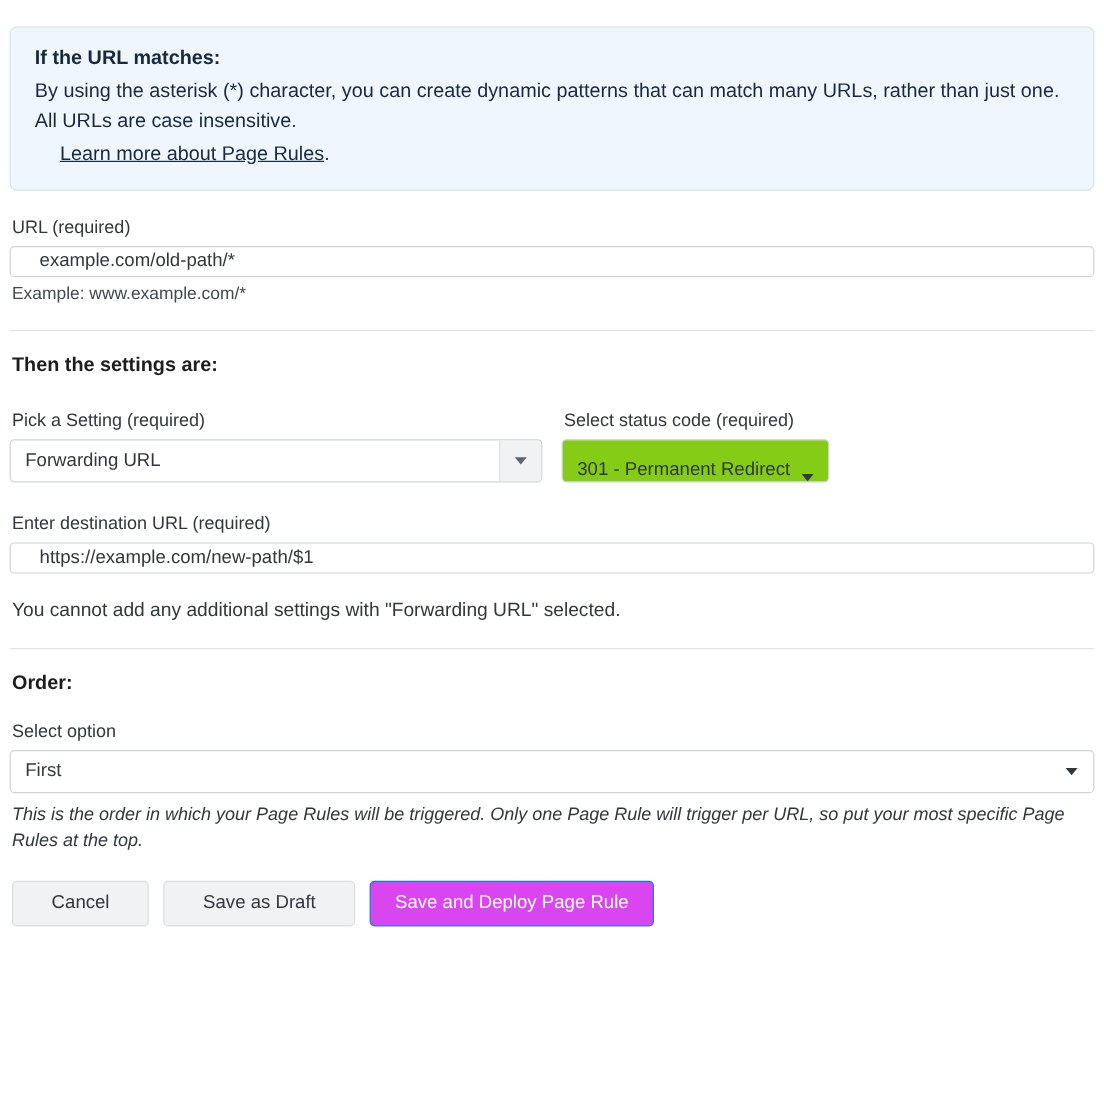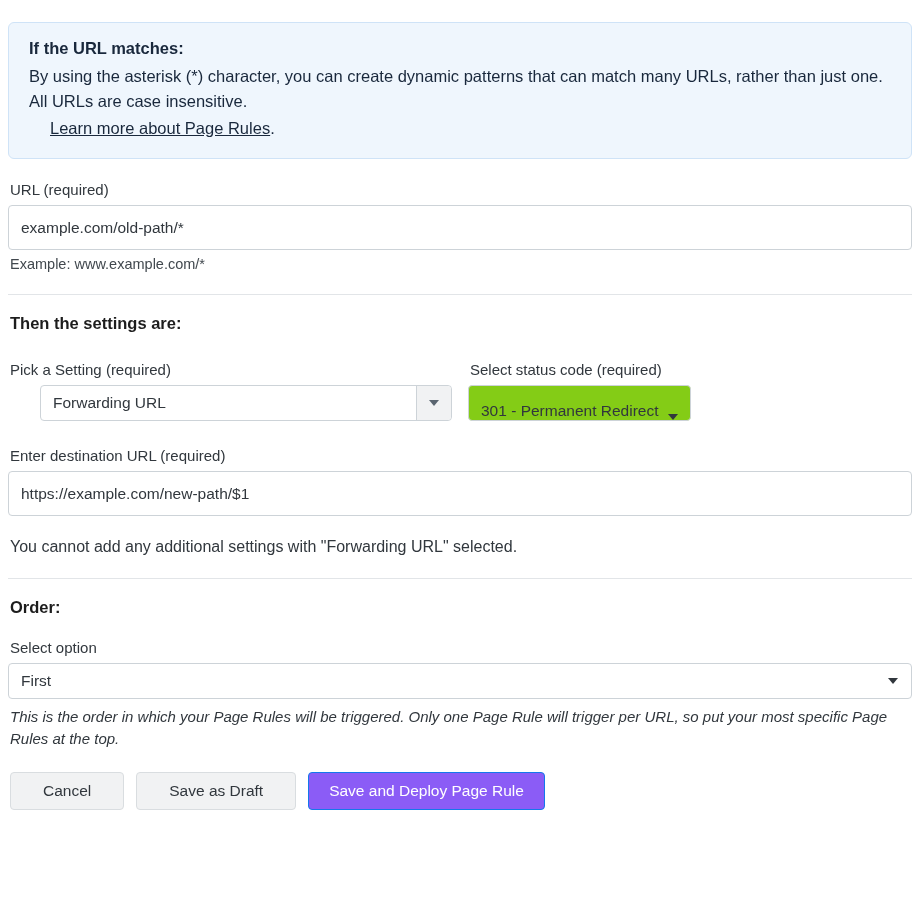--- a/index.html
+++ b/index.html
@@ -53,24 +53,24 @@
     text-decoration: underline;
     cursor: pointer;
   }
   .field-label {
     font-size: 15px;
     color: #31373d;
     margin: 22px 0 7px 2px;
   }
   .text-input {
     width: 100%;
-    height: 45px;
-    border: 1px solid #cdd3d8;
-    border-radius: 4px;
-    padding: 0 12px;
+    height: 26px;
+    border: 1px solid #cdd3d8;
+    border-radius: 4px;
+    padding: 0 24px;
     font-size: 15.5px;
     color: #31373d;
     font-family: "Liberation Sans", sans-serif;
     background: #fff;
     outline: none;
   }
   .hint {
     font-size: 14.5px;
     color: #41484e;
     margin-top: 6px;
@@ -102,21 +102,20 @@
     background: #fff;
     display: flex;
     align-items: center;
     padding: 0 12px;
     font-size: 15.5px;
     color: #31373d;
     cursor: pointer;
   }
   .select-box.wide-arrow {
     padding-right: 30px;
-    margin-left: 32px;
   }
   .arrow-btn {
     position: absolute;
     top: 0;
     right: 0;
     width: 35px;
     height: 100%;
     border-left: 1px solid #cdd3d8;
     background: #f1f2f3;
     border-radius: 0 4px 4px 0;
@@ -207,21 +206,21 @@
     display: inline-flex;
     align-items: center;
     justify-content: center;
   }
   .btn-secondary {
     background: #f1f2f3;
     color: #31373d;
     border-color: #d9dde0;
   }
   .btn-primary {
-    background: #8b5cf6;
+    background: #d946ef;
     color: #ffffff;
     border-color: #1478ec;
     padding: 0 20px;
   }
 </style>
 </head>
 <body>
 
 <div class="page">
 

